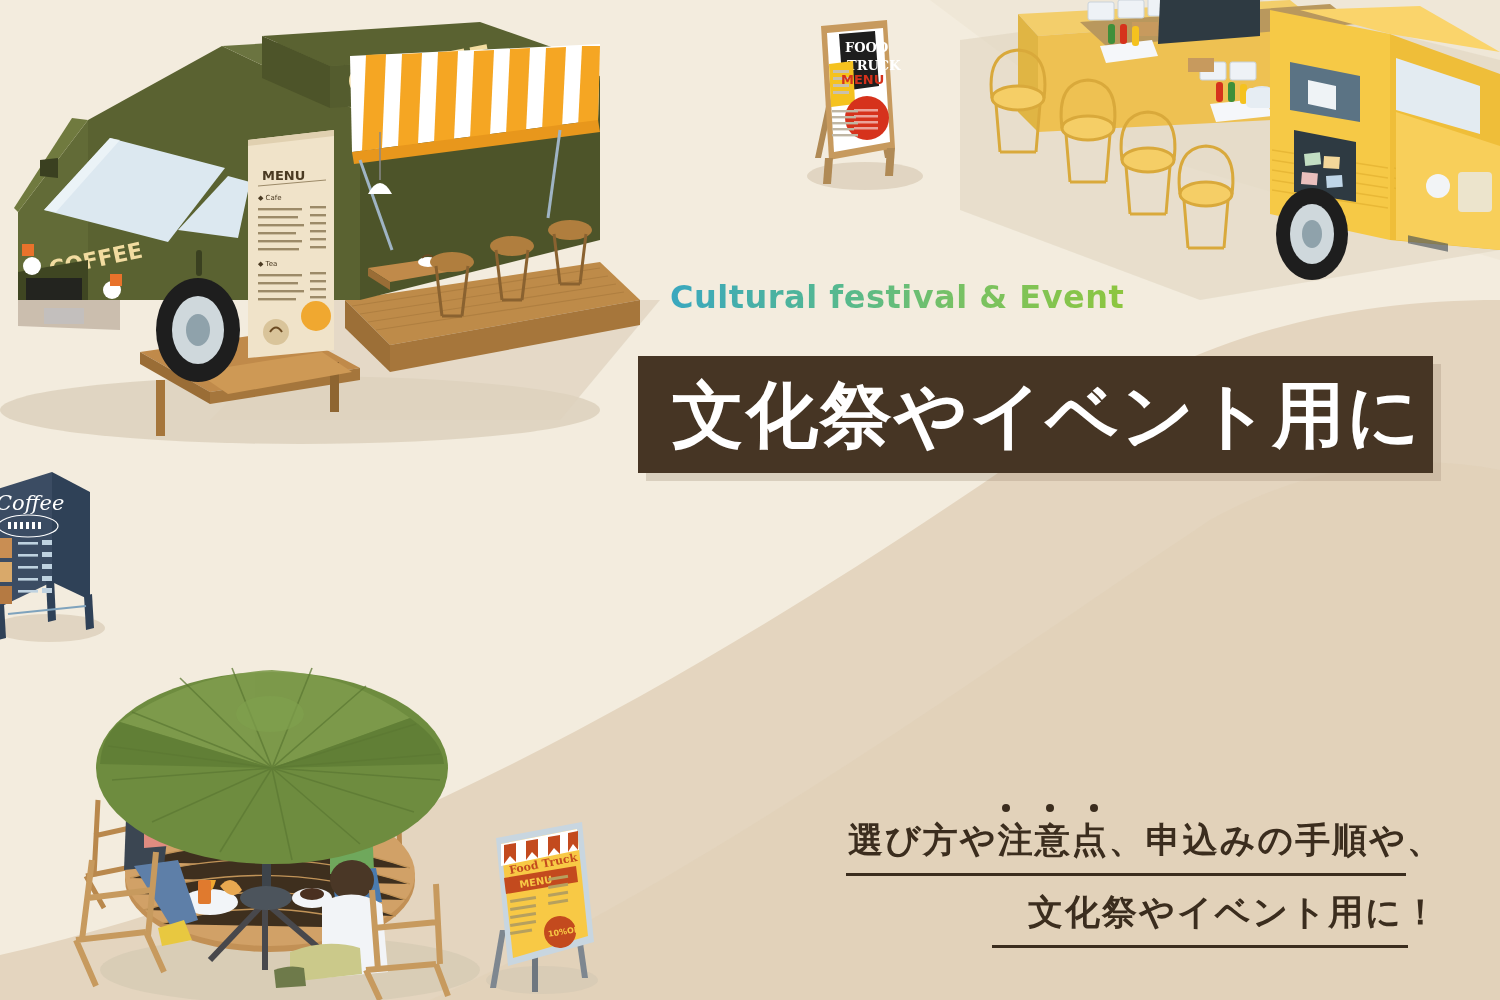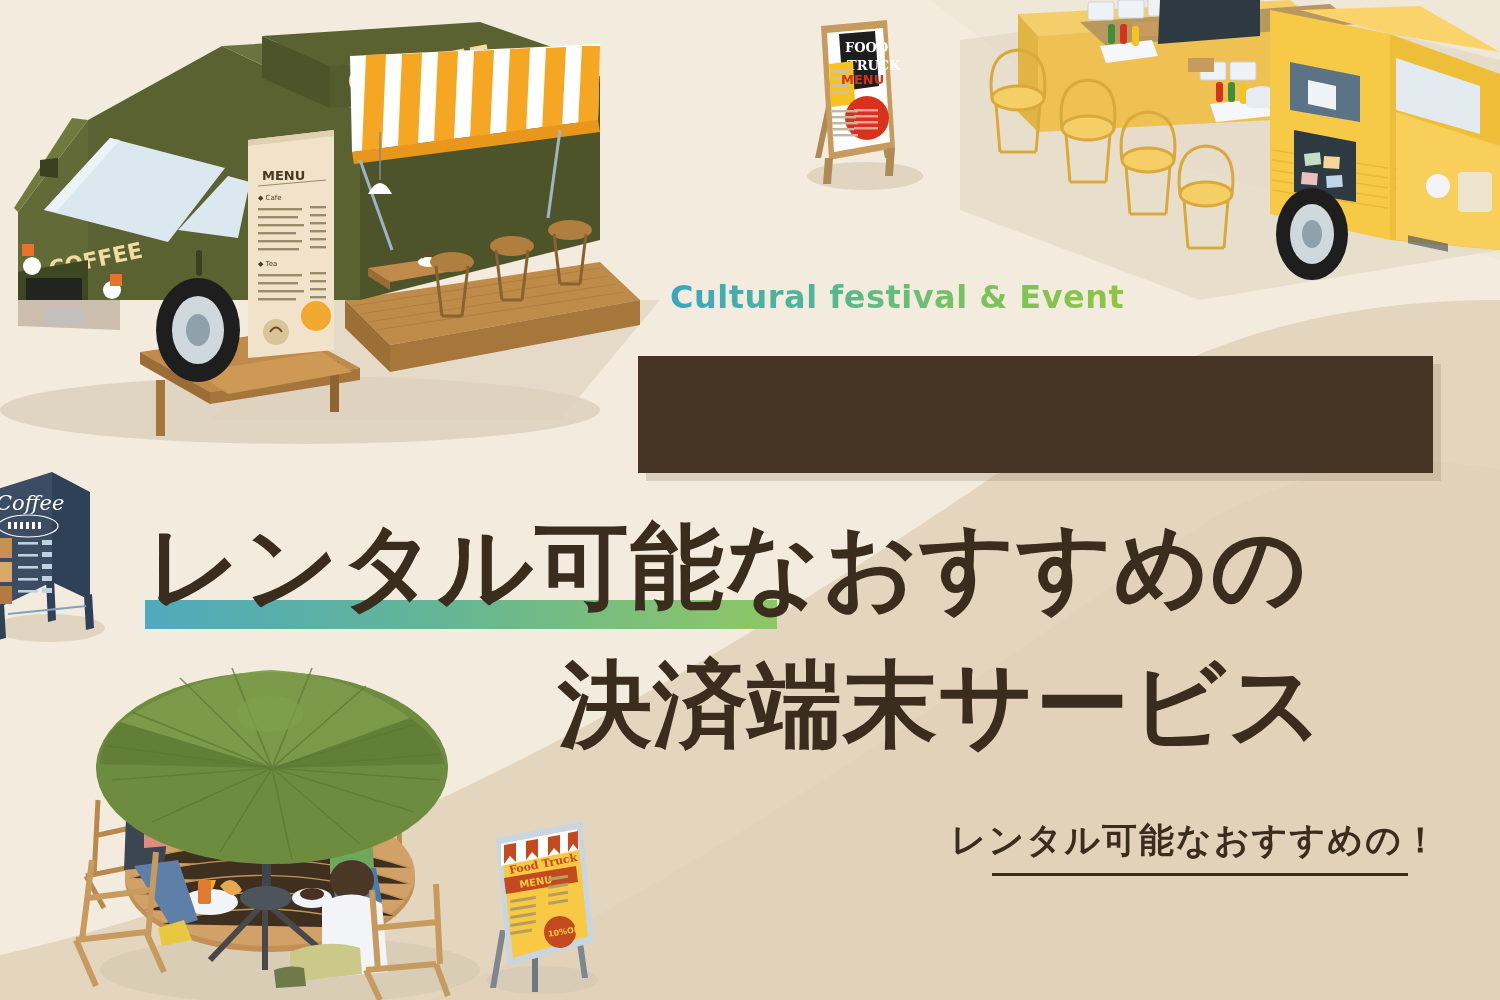--- a/index.html
+++ b/index.html
@@ -530,27 +530,32 @@
 
     <g transform="translate(90,112) rotate(-9)">
       <circle r="16" fill="#C34A1E"></circle>
       <text x="-12" y="3" fill="#F8C945" font-size="8" font-weight="bold" font-family="DejaVu Sans, sans-serif">10%OFF</text>
     </g>
   </svg>
 
   <div class="eyebrow">Cultural festival &amp; Event</div>
 
   <div class="band"></div>
-
-  <div class="hl-wrap">
-    <div class="hl-underline"></div>
-    <div class="hl-line hl-line-1">レンタル可能なおすすめの</div>
-    <div class="hl-line hl-line-2">決済端末サービス</div>
-  </div>
+  <div class="band-text">文化祭やイベント用に</div>
+
 
   <div class="sub">
+    <div class="sub-row sub-row-1">
+      <div class="emph-dots">
+        <i></i>
+          <i></i>
+          <i></i>
+      </div>
+      <div class="txt">選び方や注意点、申込みの手順や、</div>
+      <div class="sub-rule"></div>
+    </div>
     <div class="sub-row sub-row-2">
-      <div class="txt">レンタル可能なおすすめの！</div>
+      <div class="txt">文化祭やイベント用に！</div>
       <div class="sub-rule"></div>
     </div>
   </div>
 
 </div>
 
 </body></html>

